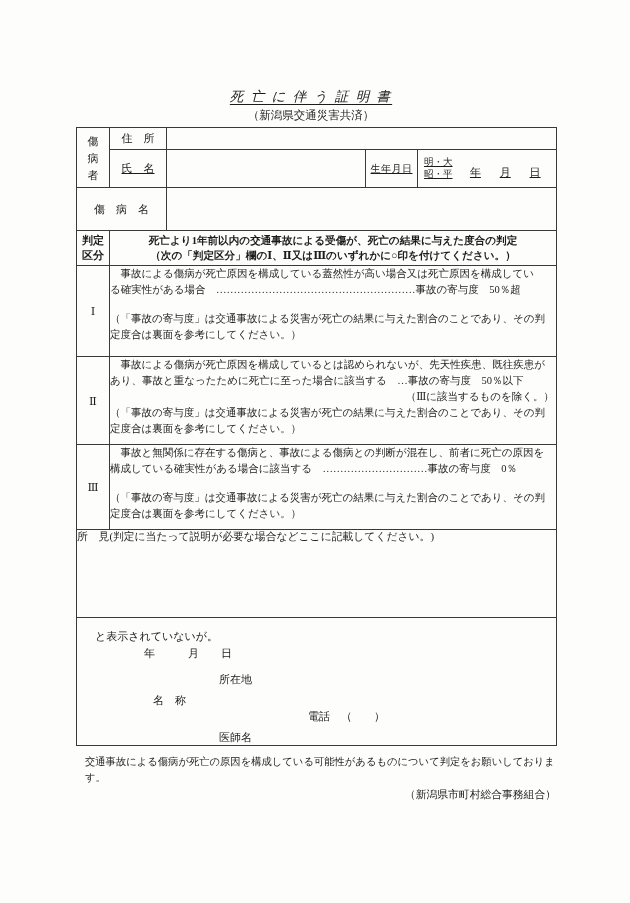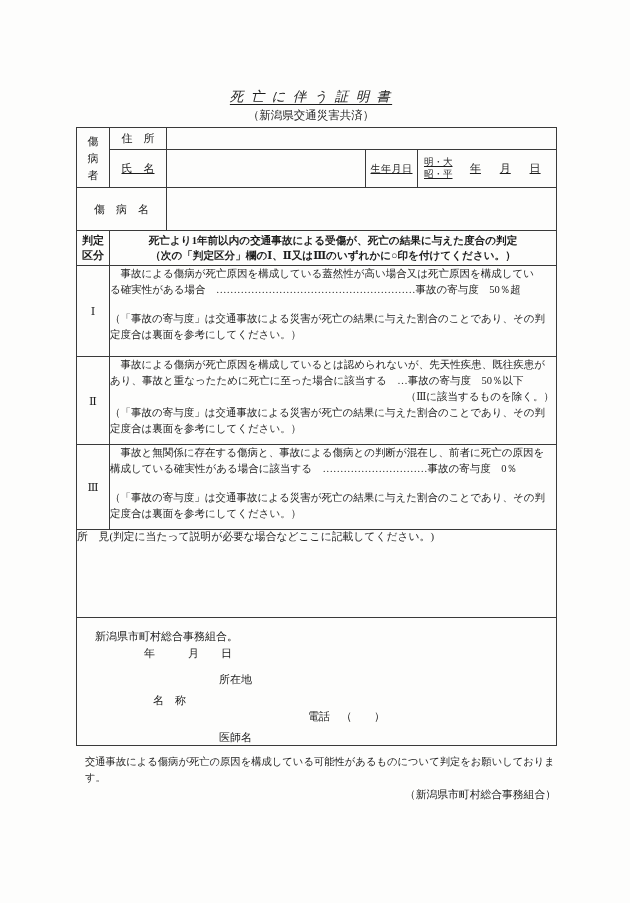--- a/index.html
+++ b/index.html
@@ -38,21 +38,21 @@
   tr.r-cat3 td { height: 85px; }
   tr.r-findings td { height: 88px; }
   tr.r-cert td { height: 114px; }
 
   .cell-group { vertical-align: middle; text-align: center; }
   .vstack { display:flex; flex-direction:column; align-items:center; gap:5px; font-size:11px; line-height:12px; }
   .cell-label { vertical-align: middle; text-align: center; font-size: 11px; }
   .cell-input { background: transparent; }
   .cell-birth { vertical-align: middle; text-align: center; font-size: 10px; letter-spacing: 0.5px; }
   .cell-era { vertical-align: middle; }
-  .era-wrap { display:flex; align-items:center; padding:0 6px; font-size:11px; }
+  .era-wrap { display:flex; align-items:flex-end; padding:0 6px; font-size:11px; }
   .era-opts { font-size: 9.5px; line-height: 11.5px; white-space: nowrap; }
   .era-ymd { flex:1; display:flex; justify-content:space-around; padding-left:8px; }
 
   .cell-jlabel { vertical-align: middle; text-align: center; font-size: 11px; line-height: 15px; }
   .cell-jdesc { vertical-align: middle; text-align: center; font-size: 10.6px; line-height: 15.5px; }
 
   .cell-numeral { vertical-align: middle; text-align: center; font-size: 11.5px; }
   .cell-cat { vertical-align: top; padding: 0 4px; font-size: 10.5px; line-height: 16px; }
   .pt13 { padding-top: 13px; }
   .pt8  { padding-top: 8px; }
@@ -174,21 +174,21 @@
       </tr>
 
       <tr class="r-findings">
         <td colspan="5" class="cell-findings">
           <span>所　見</span><span>(判定に当たって説明が必要な場合などここに記載してください。)</span>
         </td>
       </tr>
 
       <tr class="r-cert">
         <td colspan="5" class="cell-cert">
-          <div class="cert-statement">新潟県市町村総合事務組合。</div>
+          <div class="cert-statement">と表示されていないが。</div>
           <div class="cert-date">年　　　月　　日</div>
           <div class="cert-loc">所在地</div>
           <div class="cert-name-line">
             <span>名　称</span>
             <span class="cert-phone">電話　（　　）</span>
           </div>
           <div class="cert-doctor">医師名</div>
         </td>
       </tr>
     </tbody>

